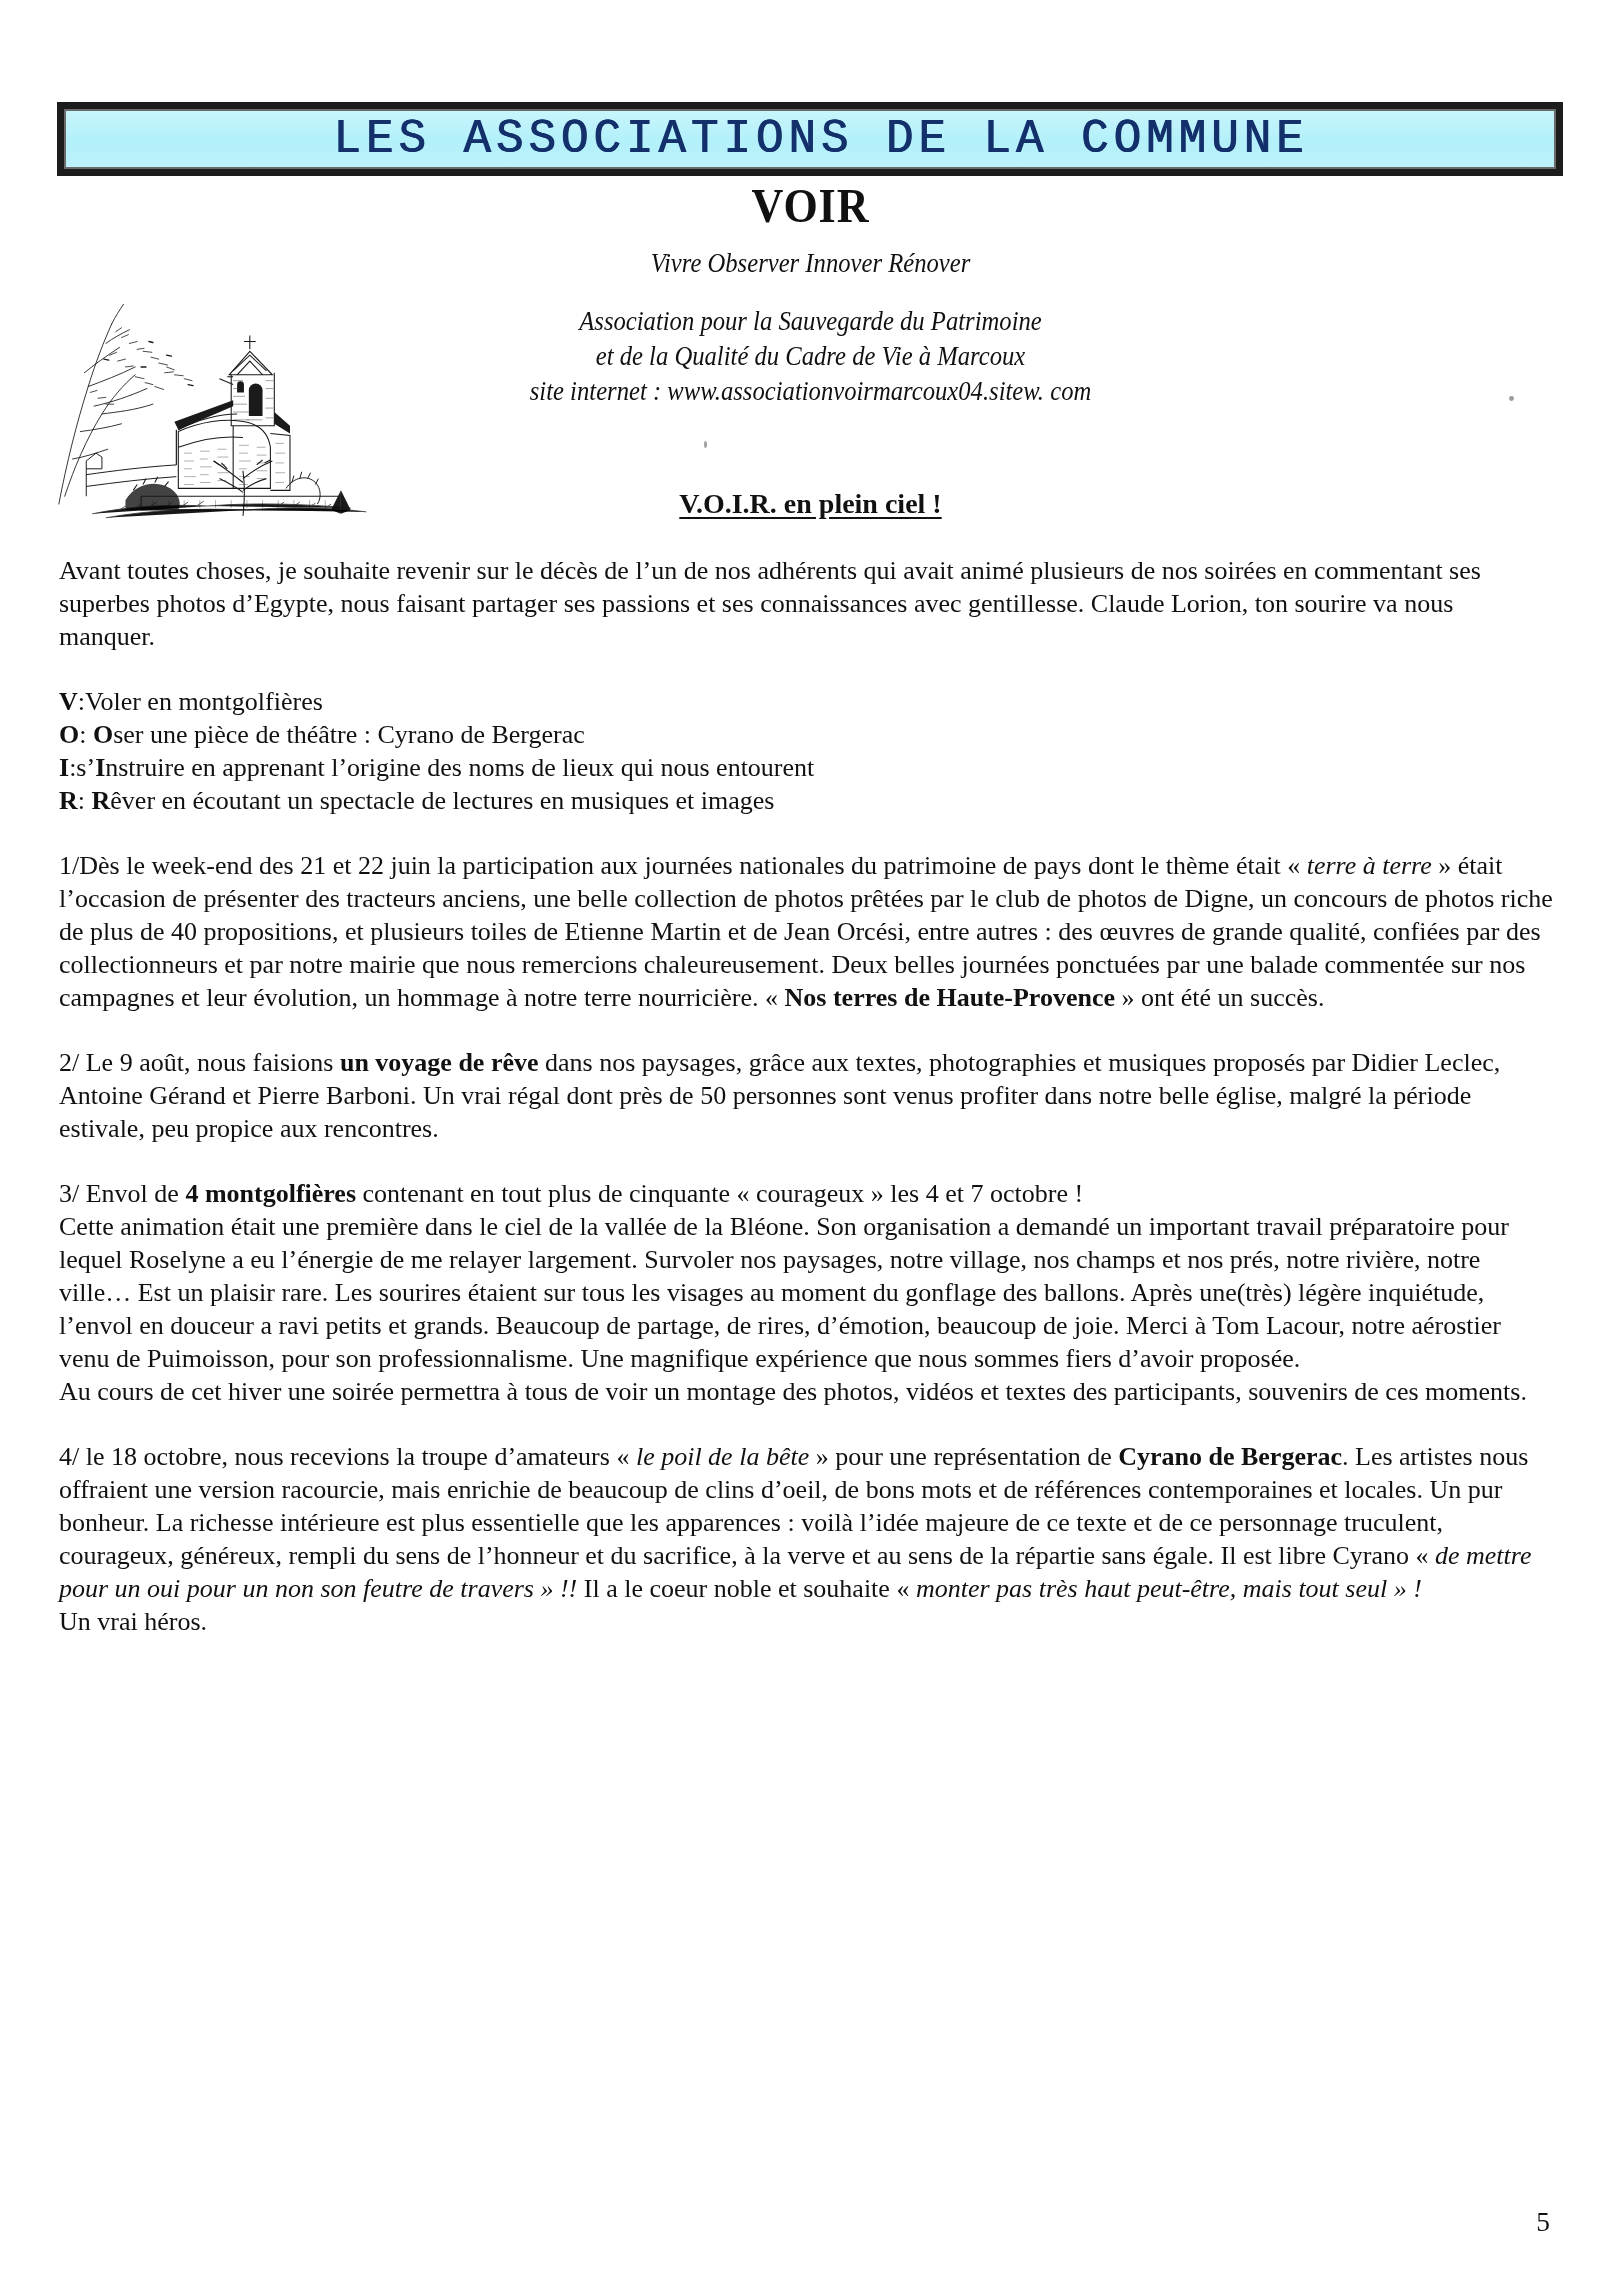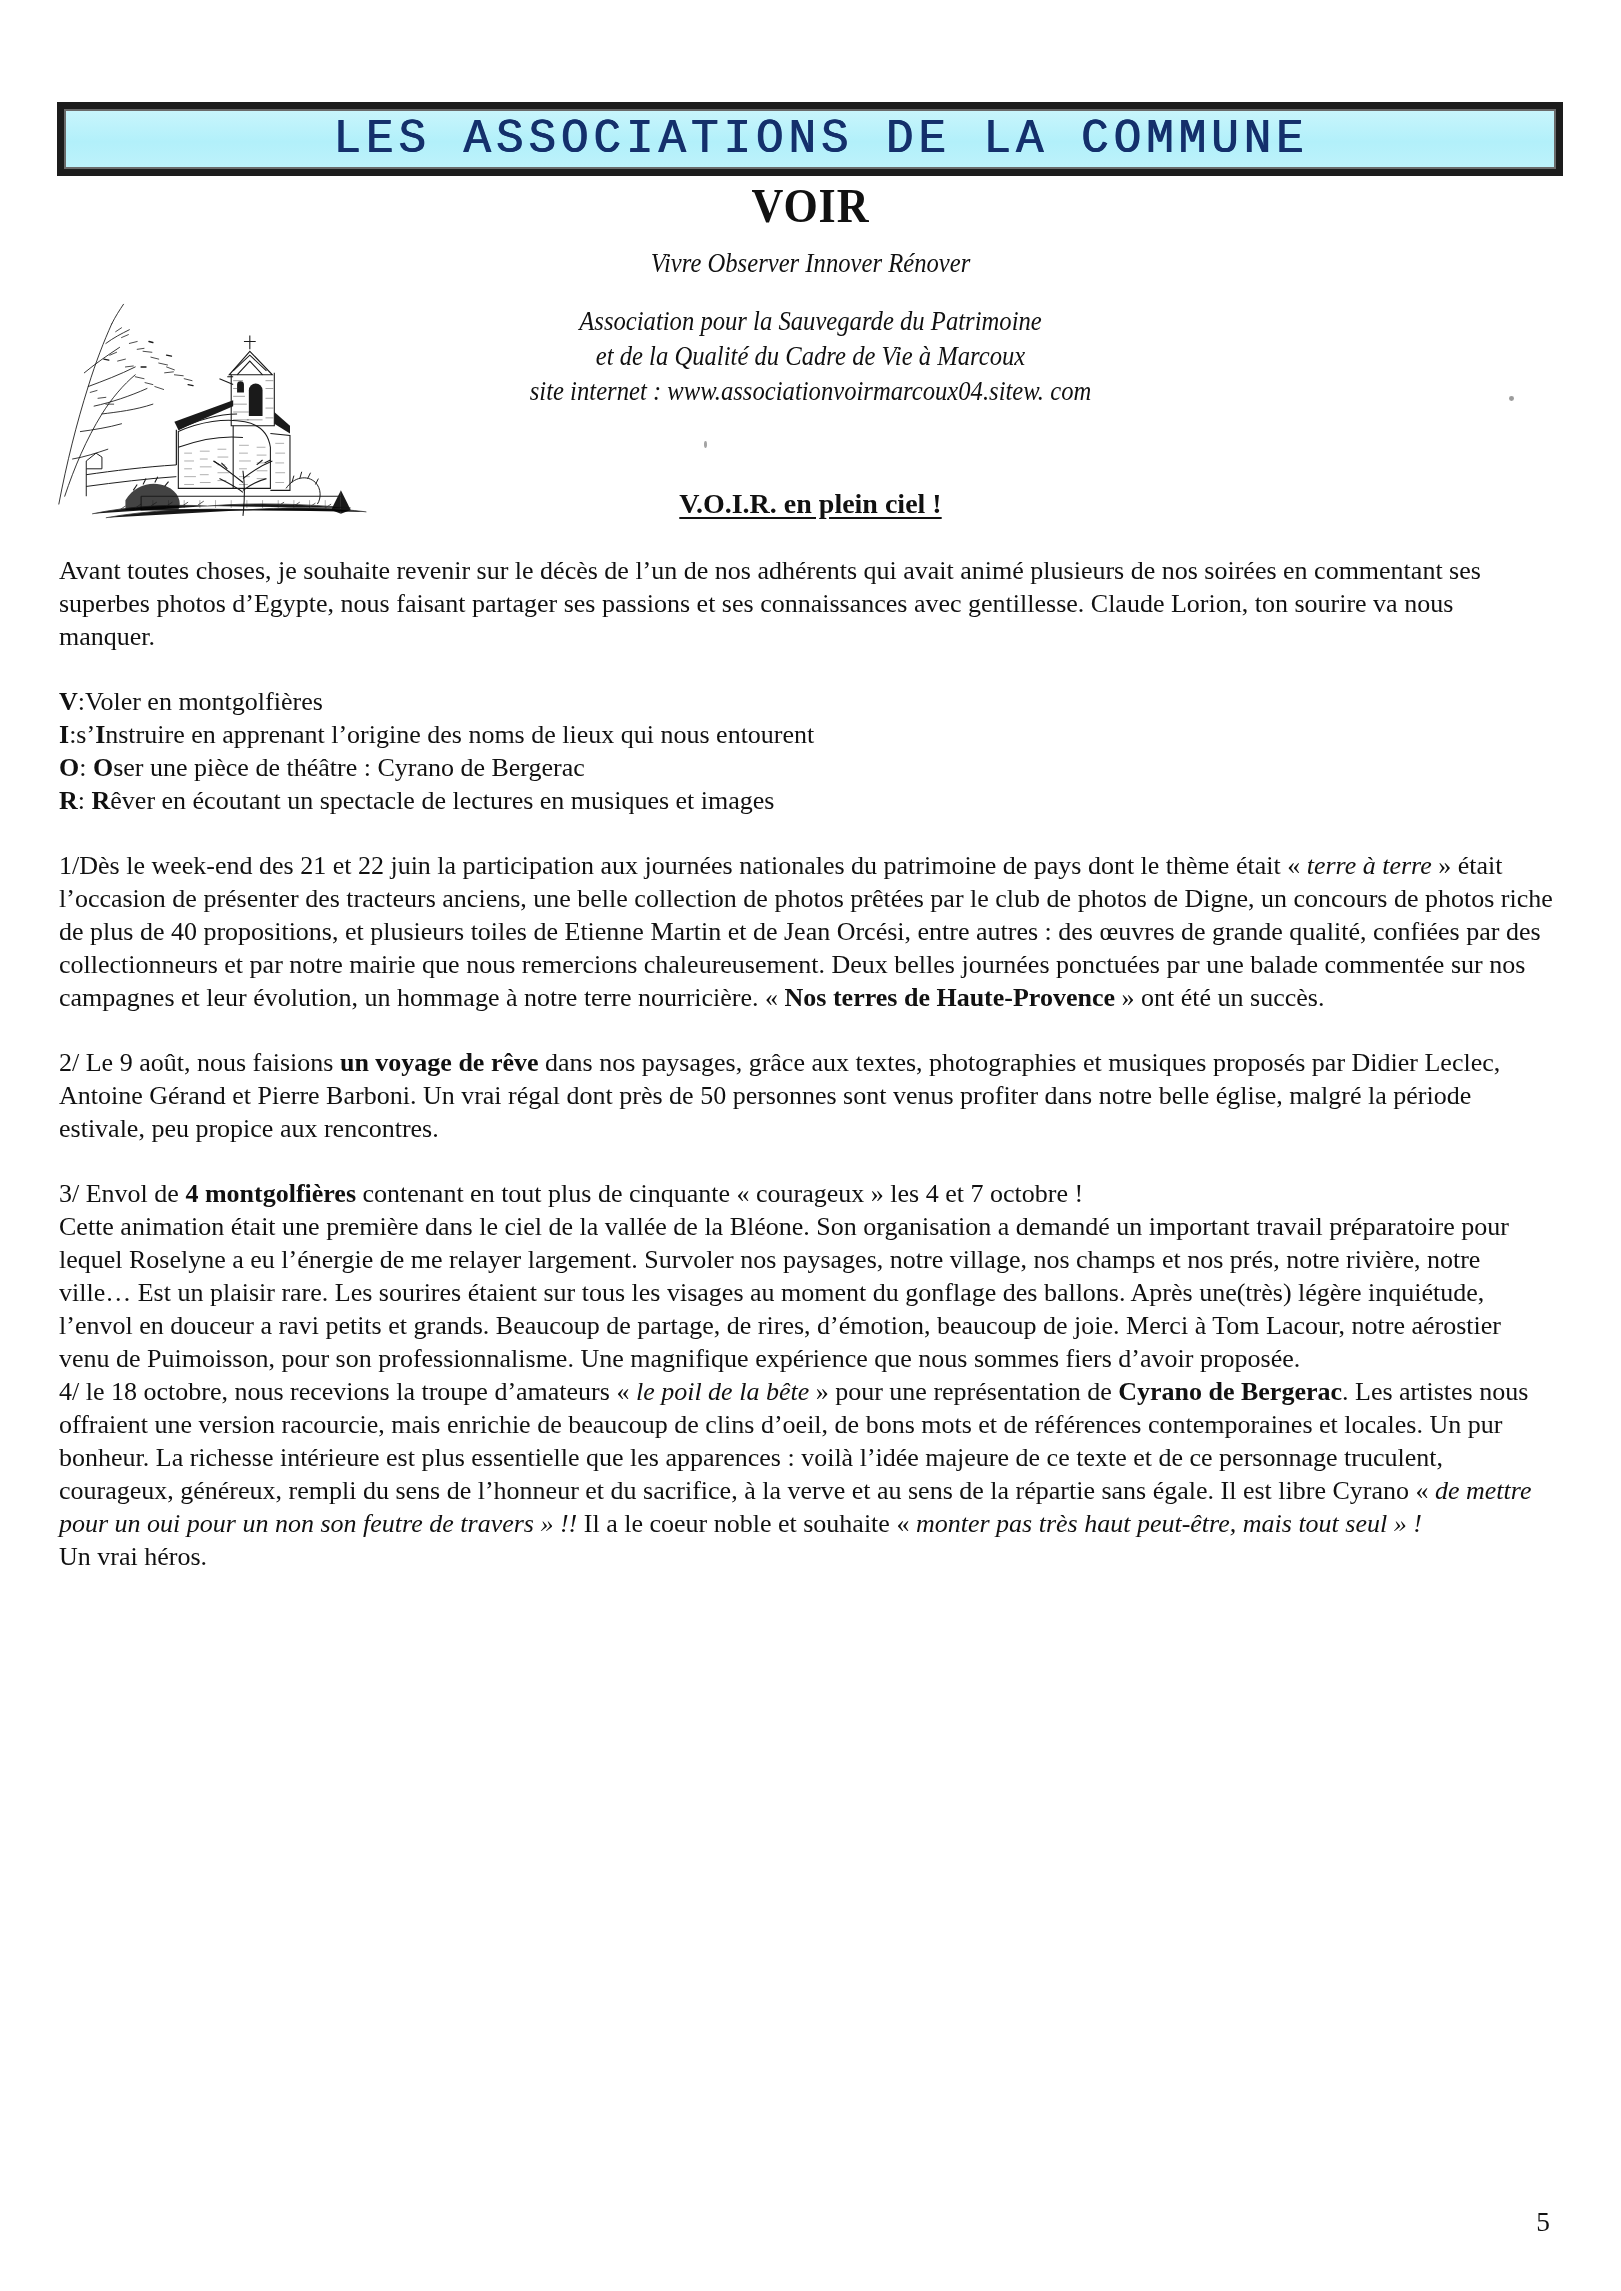--- a/index.html
+++ b/index.html
@@ -292,31 +292,32 @@
 
 <div id="section-heading">
   <span class="u">V.O.I.R. en plein ciel !</span>
 </div>
 
 <div id="body-text">
 
   <p class="spaced">Avant toutes choses, je souhaite revenir sur le décès de l’un de nos adhérents qui avait animé plusieurs de nos soirées en commentant ses superbes photos d’Egypte, nous faisant partager ses passions et ses connaissances avec gentillesse. Claude Lorion, ton sourire va nous manquer.</p>
 
   <p><span class="b">V</span><span>:Voler  en montgolfières</span></p>
+  <p><span class="b">O</span><span>: </span><span class="b">O</span><span>ser une pièce de théâtre : Cyrano de Bergerac</span></p>
   <p><span class="b">I</span><span>:s’</span><span class="b">I</span><span>nstruire en apprenant l’origine des noms de lieux qui nous entourent</span></p>
-  <p><span class="b">O</span><span>: </span><span class="b">O</span><span>ser une pièce de théâtre : Cyrano de Bergerac</span></p>
   <p class="spaced"><span class="b">R</span><span>: </span><span class="b">R</span><span>êver en écoutant un spectacle de lectures en musiques et images</span></p>
 
 
   <p class="spaced"><span>1/Dès le week-end des </span><span class="u">21 et 22 juin</span><span> la participation aux journées nationales du patrimoine de pays dont le thème était « </span><span class="i">terre à terre</span><span> » était l’occasion de présenter des tracteurs anciens, une belle collection de photos prêtées par le club de photos de Digne, un concours de photos riche de plus de 40 propositions, et plusieurs toiles de Etienne Martin et de Jean Orcési, entre autres : des œuvres de grande qualité, confiées par des collectionneurs et par notre mairie que nous remercions chaleureusement. Deux belles journées ponctuées par une balade commentée  sur nos campagnes et leur évolution, un hommage à notre terre nourricière. « </span><span class="bi">Nos terres de Haute-Provence</span><span> » ont été un succès.</span></p>
 
   <p class="spaced"><span>2/ </span><span class="u">Le 9 août,</span><span> nous faisions </span><span class="b">un voyage de rêve</span><span> dans nos paysages, grâce aux textes, photographies et musiques proposés par Didier Leclec, Antoine Gérand et Pierre Barboni. Un vrai régal dont près de 50 personnes sont venus profiter dans notre belle église, malgré la période estivale, peu propice aux rencontres.</span></p>
 
   <p><span>3/ Envol de </span><span class="b">4 montgolfières</span><span> contenant en tout plus de cinquante « courageux » les </span><span class="u">4 et 7 octobre !</span></p>
   <p>Cette animation était une première dans le ciel de la vallée de la Bléone. Son organisation a demandé un important travail préparatoire pour lequel Roselyne a eu l’énergie de me relayer largement. Survoler nos paysages, notre village, nos champs et nos prés, notre rivière, notre ville… Est un plaisir rare. Les sourires étaient sur tous les visages au moment du gonflage des ballons. Après une(très) légère inquiétude, l’envol en douceur a ravi petits et grands. Beaucoup de partage, de rires, d’émotion, beaucoup de joie. Merci à Tom Lacour, notre aérostier venu de Puimoisson, pour son professionnalisme.  Une magnifique expérience que nous sommes fiers d’avoir proposée.</p>
+  <p class="spaced">Au cours de cet hiver une soirée permettra à tous de voir un montage des photos, vidéos et textes des participants, souvenirs de ces moments.</p>
 
   <p><span>4/ le </span><span class="u">18 octobre,</span><span> nous recevions la troupe d’amateurs « </span><span class="i">le poil de la bête</span><span> » pour une représentation de </span><span class="b">Cyrano de Bergerac</span><span>. Les artistes nous offraient une version racourcie, mais enrichie de beaucoup de clins d’oeil, de bons mots et de références contemporaines et locales. Un pur bonheur. La richesse intérieure est plus essentielle que les apparences : voilà l’idée majeure de ce texte et de ce personnage truculent, courageux, généreux, rempli du sens de l’honneur et du sacrifice, à la verve et au sens de la répartie sans égale. Il est libre Cyrano « </span><span class="i">de mettre pour un oui pour un non son feutre de travers » !!</span><span> Il a le coeur noble et souhaite « </span><span class="i">monter pas très haut peut-être, mais tout seul » !</span></p>
   <p>Un vrai héros.</p>
 
 </div>
 
 <div id="page-number">5</div>
 
 <div class="speck" style="left:1509px; top:396px; width:4.9px; height:4.9px; opacity:.55;"></div>
 <div class="speck" style="left:704px; top:441px; width:2.9px; height:6.9px; opacity:.5;"></div>

